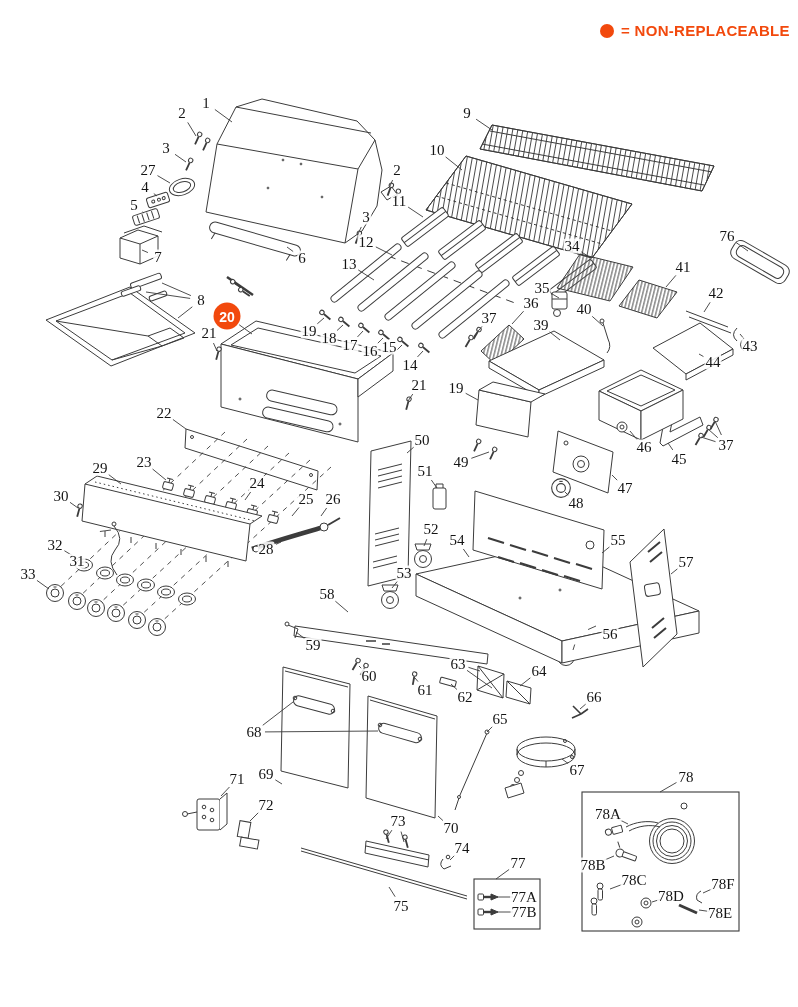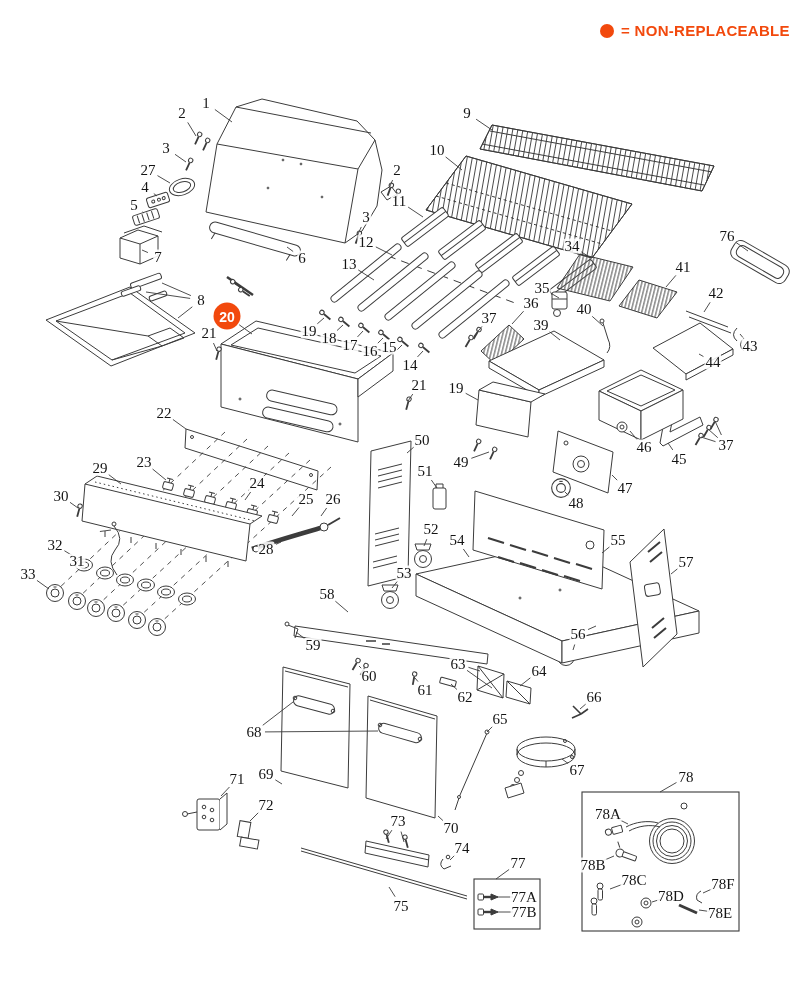--- a/index.html
+++ b/index.html
@@ -645,21 +645,21 @@
     <div class="part-label" style="left: 726px; top: 445px;">37</div>
     <div class="part-label" style="left: 625px; top: 488px;">47</div>
     <div class="part-label" style="left: 576px; top: 503px;">48</div>
     <div class="part-label" style="left: 461px; top: 462px;">49</div>
     <div class="part-label" style="left: 422px; top: 440px;">50</div>
     <div class="part-label" style="left: 425px; top: 471px;">51</div>
     <div class="part-label" style="left: 431px; top: 529px;">52</div>
     <div class="part-label" style="left: 404px; top: 573px;">53</div>
     <div class="part-label" style="left: 457px; top: 540px;">54</div>
     <div class="part-label" style="left: 618px; top: 540px;">55</div>
-    <div class="part-label" style="left: 578px; top: 634px;">56</div>
+    <div class="part-label" style="left: 610px; top: 634px;">56</div>
     <div class="part-label" style="left: 686px; top: 562px;">57</div>
     <div class="part-label" style="left: 327px; top: 594px;">58</div>
     <div class="part-label" style="left: 313px; top: 645px;">59</div>
     <div class="part-label" style="left: 369px; top: 676px;">60</div>
     <div class="part-label" style="left: 425px; top: 690px;">61</div>
     <div class="part-label" style="left: 465px; top: 697px;">62</div>
     <div class="part-label" style="left: 458px; top: 664px;">63</div>
     <div class="part-label" style="left: 539px; top: 671px;">64</div>
     <div class="part-label" style="left: 500px; top: 719px;">65</div>
     <div class="part-label" style="left: 594px; top: 697px;">66</div>

